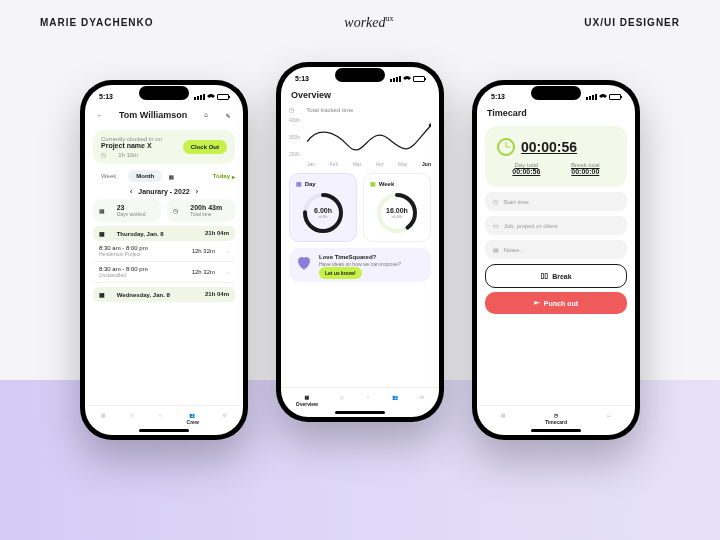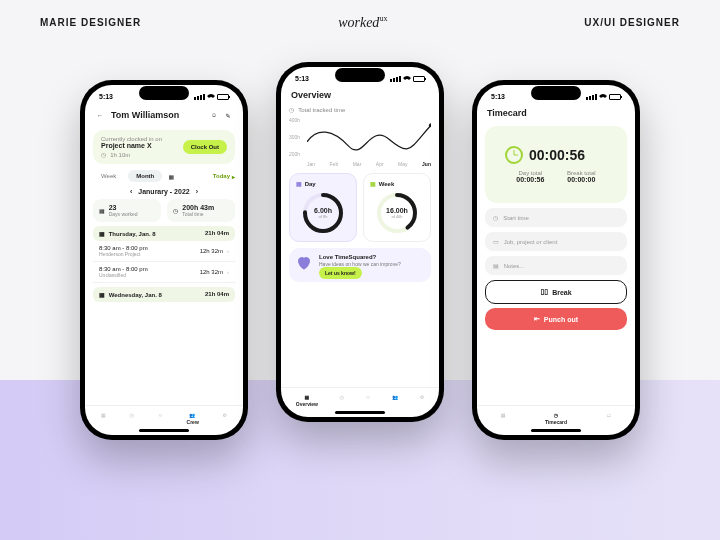--- a/index.html
+++ b/index.html
@@ -43,21 +43,21 @@
   width: 50px; height: 14px; background: #000; border-radius: 8px; z-index: 10;
 }
 .status { display: flex; justify-content: space-between; padding: 8px 14px 4px; font-size: 7px; font-weight: 700; }
 .status .sig { display: flex; gap: 2px; align-items: center; }
 .bars { display: inline-flex; gap: 1px; align-items: flex-end; }
 .bars i { width: 2px; background: #000; display: block; }
 .bars i:nth-child(1){height:3px}.bars i:nth-child(2){height:4px}.bars i:nth-child(3){height:5px}.bars i:nth-child(4){height:6px}
 .batt { width: 12px; height: 6px; border: 1px solid #000; border-radius: 1px; position: relative; }
 .batt::after { content:''; position:absolute; right:-2px; top:1px; width:1px; height:2px; background:#000; }
 .content { flex: 1; overflow: hidden; padding: 0 8px; font-size: 6px; color: #1a1a1a; }
-.row { display: flex; align-items: center; gap: 4px; }
+.row { display: flex; align-items: center; gap: 12px; }
 .title { font-size: 9px; font-weight: 700; padding: 4px 2px; }
 .title-row { display: flex; align-items: center; justify-content: space-between; padding: 2px; }
 .icon { width: 10px; height: 10px; display: inline-flex; align-items: center; justify-content: center; }
 .card {
   background: #f6f8f3; border-radius: 10px; padding: 6px 8px; margin: 4px 0;
 }
 .card.green { background: #f3f9e8; }
 .pill {
   background: #c6f04a; border-radius: 10px; padding: 4px 8px;
   font-size: 6px; font-weight: 700; color: #1a1a1a;
@@ -99,40 +99,40 @@
 .ring { width: 44px; height: 44px; margin: 0 auto; position: relative; }
 .ring svg { transform: rotate(-90deg); }
 .ringtext { position: absolute; inset: 0; display: flex; flex-direction: column; align-items: center; justify-content: center; }
 .ringtext .b { font-weight: 700; font-size: 7px; }
 .ringtext .s { font-size: 4px; color: #999; }
 .promo { background: #f5f2ff; border-radius: 10px; padding: 6px; display: flex; gap: 6px; margin-top: 6px; }
 .heart { width: 18px; height: 18px; color: #8b7edb; flex-shrink: 0; }
 .promo .t { font-weight: 700; font-size: 6px; }
 .promo .d { font-size: 5px; color: #777; margin: 1px 0 3px; }
 
-.timer { background: #f3f9e8; border-radius: 12px; padding: 20px; margin: 4px 0; }
+.timer { background: #f3f9e8; border-radius: 12px; padding: 12px; margin: 4px 0; text-decoration: underline; }
 .clock { display: flex; align-items: center; gap: 6px; }
 .clockicon { width: 18px; height: 18px; border: 2px solid #9fd536; border-radius: 50%; position: relative; }
 .clockicon::before { content:''; position:absolute; left:50%; top:50%; width:1px; height:5px; background:#9fd536; transform-origin:bottom; transform:translate(-50%,-100%); }
 .clockicon::after { content:''; position:absolute; left:50%; top:50%; width:4px; height:1px; background:#9fd536; transform:translate(0,-50%); }
 .bigtime { font-size: 14px; font-weight: 800; }
 .totals { display: flex; justify-content: space-around; margin-top: 6px; font-size: 5px; text-align: center; }
 .totals .v2 { font-weight: 700; font-size: 7px; }
 .field { background: #f3f3f3; border-radius: 8px; padding: 6px 8px; margin: 5px 0; display: flex; gap: 5px; align-items: center; color: #999; font-size: 6px; }
 .btn { border-radius: 10px; padding: 7px; text-align: center; font-size: 7px; font-weight: 700; margin: 4px 0; display: flex; justify-content: center; gap: 4px; align-items: center; }
 .btn.outline { border: 1.5px solid #1a1a1a; color: #1a1a1a; }
 .btn.danger { background: #ef5a5a; color: #fff; }
 </style>
 </head>
 <body>
 
 <div class="bg-grad"></div>
 
 <div class="header">
-  <span>MARIE DESIGNER</span>
+  <span>MARIE DYACHENKO</span>
   <span class="brand"><span>worked</span><sup>ux</sup></span>
   <span>UX/UI DESIGNER</span>
 </div>
 
 <div class="phones">
 
   <div class="phone">
     <div class="notch"></div>
     <div class="screen">
       <div class="status">

